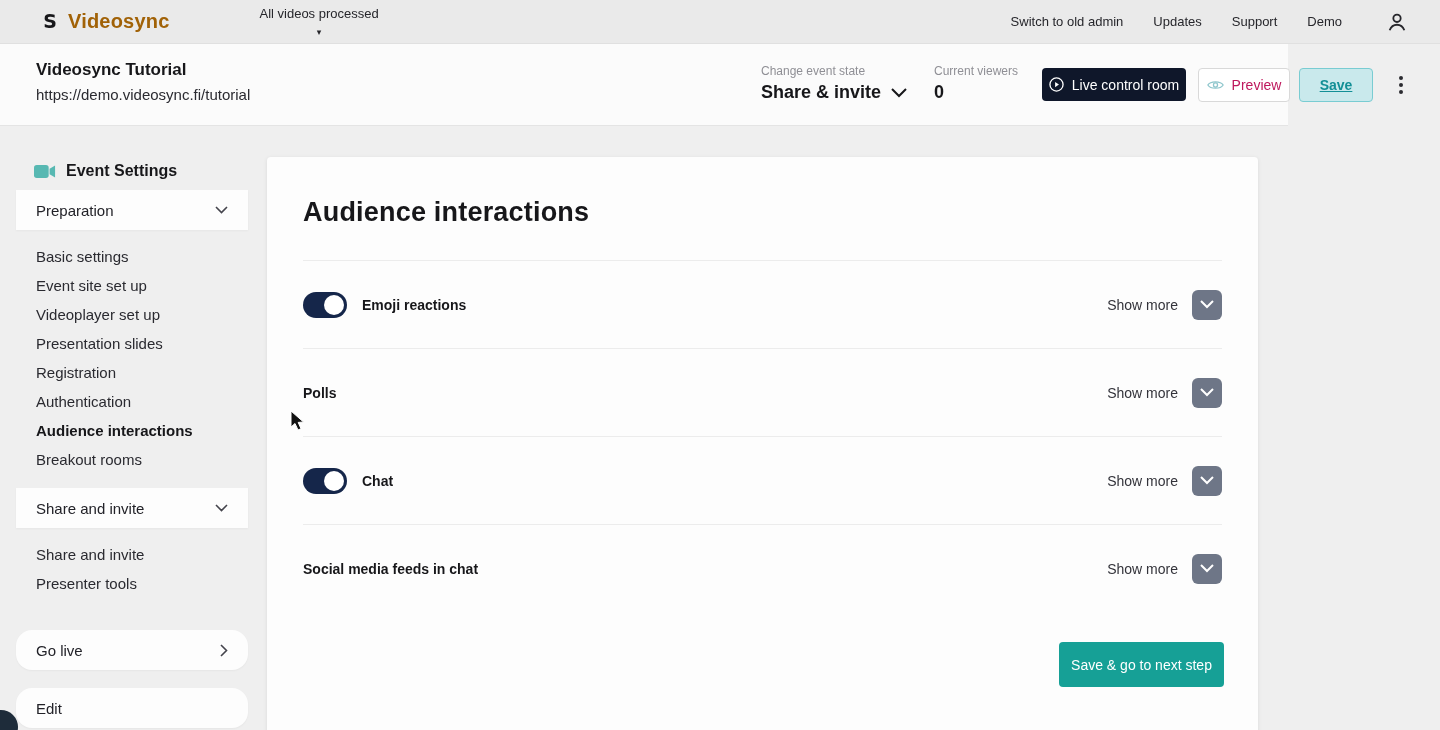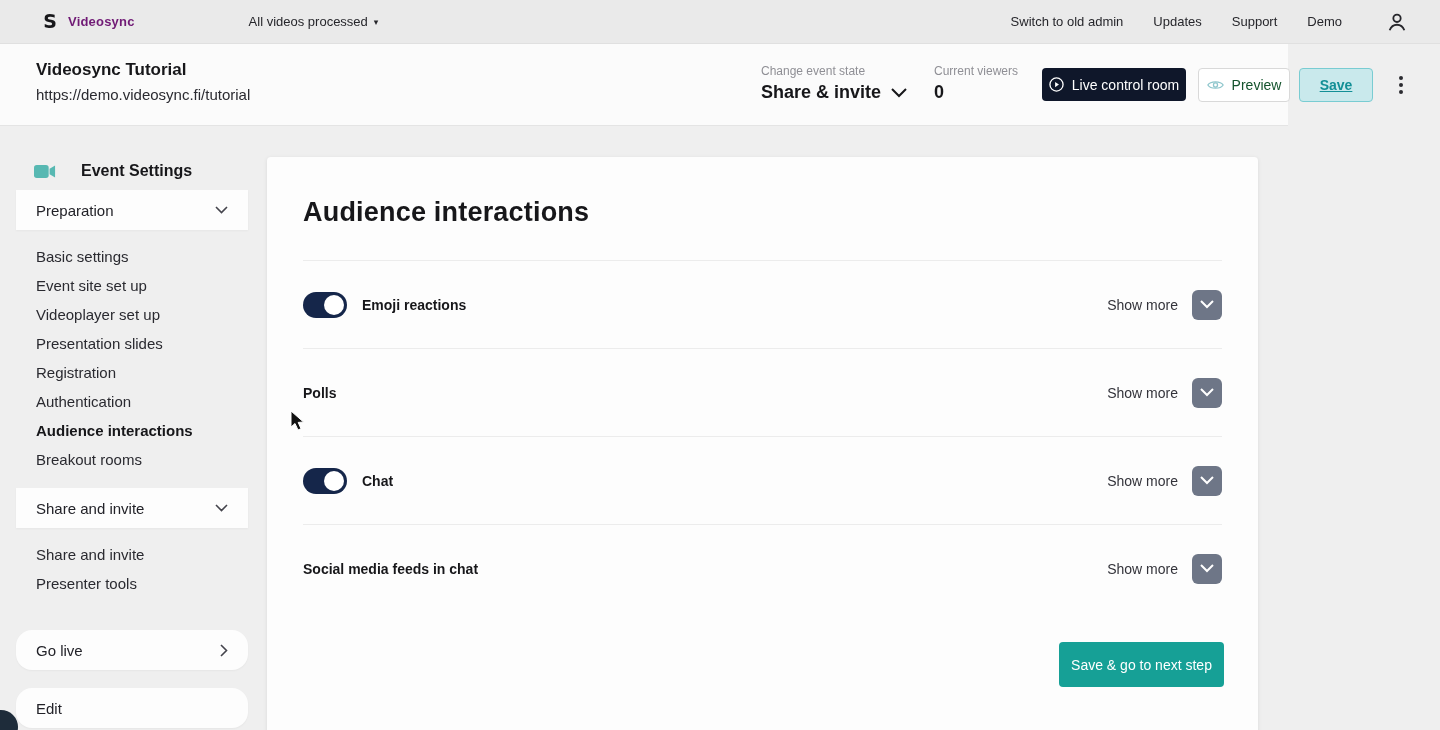--- a/index.html
+++ b/index.html
@@ -10,24 +10,25 @@
     color:#1c1c21;
     position:relative;
   }
   
   .topbar {
     position:absolute; top:0; left:0; width:1440px; height:44px;
     background:#eaeaea; border-bottom:1px solid #e0e0e0;
     display:flex; align-items:center;
   }
   .brand { display:flex; align-items:center; gap:8px; margin-left:40px; cursor:pointer; }
-  .brand-text { font-weight:bold; font-size:13px; letter-spacing:.2px; color:#701a75; }
+  .brand-text { font-weight:bold; font-size:20px; letter-spacing:.2px; color:#a16207; }
   .proc-status {
-    margin-left:114px; font-size:13px; color:#26262b; display:flex; align-items:center; gap:6px;
+    margin-left:90px; font-size:13px; color:#26262b; display:flex; align-items:center; gap:6px;
     cursor:pointer;
+    flex-direction:column;
   }
   .caret-down { font-size:9px; color:#26262b; }
   .topbar-right { margin-left:auto; display:flex; align-items:center; gap:30px; margin-right:32px; }
   .top-link { font-size:13px; color:#26262b; cursor:pointer; }
   .account-btn { display:flex; align-items:center; cursor:pointer; margin-left:14px; }
 
   
   .header {
     position:absolute; top:44px; left:0; width:1288px; height:82px;
     background:#fbfbfb; border-bottom:1px solid #e4e4e4;
@@ -39,30 +40,30 @@
   .small-label { font-size:12px; color:#8f8f95; margin-bottom:4px; }
   .state-value { font-size:18px; font-weight:bold; color:#17171a; display:flex; align-items:center; gap:10px; cursor:pointer; }
   .viewers-block { position:absolute; left:934px; top:20px; }
   .viewers-count { font-size:18px; font-weight:bold; color:#17171a; }
   .btn { border:none; border-radius:4px; font-size:14px; cursor:pointer;
          display:inline-flex; align-items:center; justify-content:center; gap:8px;
          font-family:inherit; }
   .btn-live { position:absolute; left:1042px; top:24px; width:144px; height:33px;
               background:#0f172a; color:#fff; }
   .btn-preview { position:absolute; left:1198px; top:24px; width:92px; height:34px;
-                 background:#fff; color:#14532d; border:1px solid #d9d9d9; }
+                 background:#fff; color:#be185d; border:1px solid #d9d9d9; }
   .btn-save { position:absolute; left:1299px; top:24px; width:74px; height:34px;
               background:#c9e9ec; color:#128f96; border:1px solid #79ccd2; font-weight:bold;text-decoration:underline; }
   .kebab { position:absolute; left:1391px; top:24px; width:20px; height:34px;
            display:flex; flex-direction:column; align-items:center; justify-content:center; gap:3px; cursor:pointer; }
   .kebab i { width:4px; height:4px; border-radius:50%; background:#2b2b30; }
 
   
   .sidebar { position:absolute; left:16px; top:150px; width:232px; }
-  .sb-title { display:flex; align-items:center; gap:25px; padding:12px 4px 10px 18px; }
+  .sb-title { display:flex; align-items:center; gap:10px; padding:12px 4px 10px 18px; }
   .sb-title span { font-size:16px; font-weight:bold; color:#17171a; }
   .sb-card {
     background:#fdfdfd; height:40px; display:flex; align-items:center; justify-content:space-between;
     padding:0 20px; font-size:15px; color:#222228; cursor:pointer;
     box-shadow:0 1px 2px rgba(0,0,0,.04);
   }
   .sb-card .lbl { font-weight:normal; }
   .sb-list { padding:12px 0 14px 0; }
   .sb-item { padding:6px 0 6px 20px; font-size:15px; color:#2a2a30; cursor:pointer; }
   .sb-item.active { font-weight:bold; color:#17171a; }

